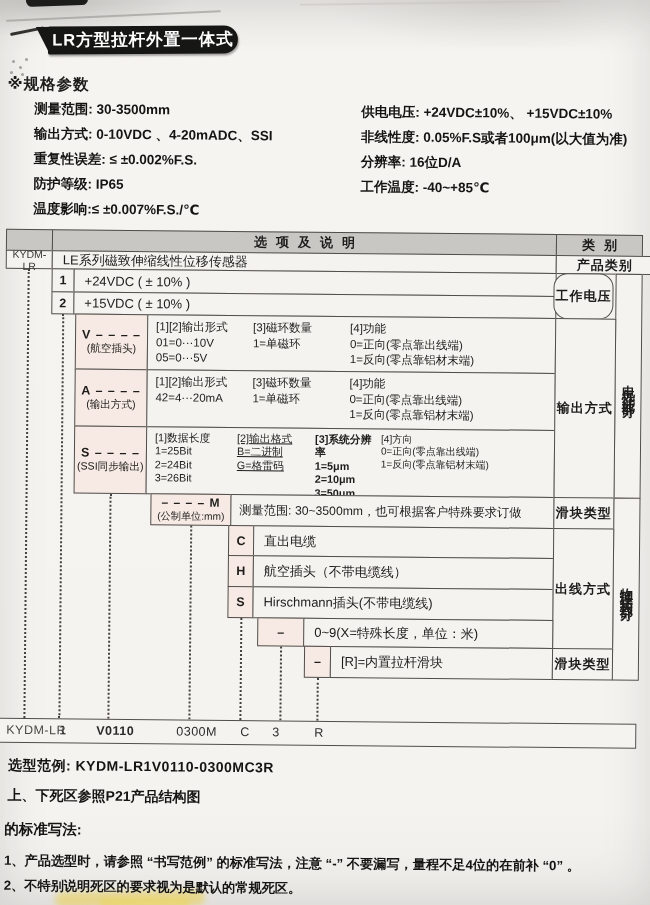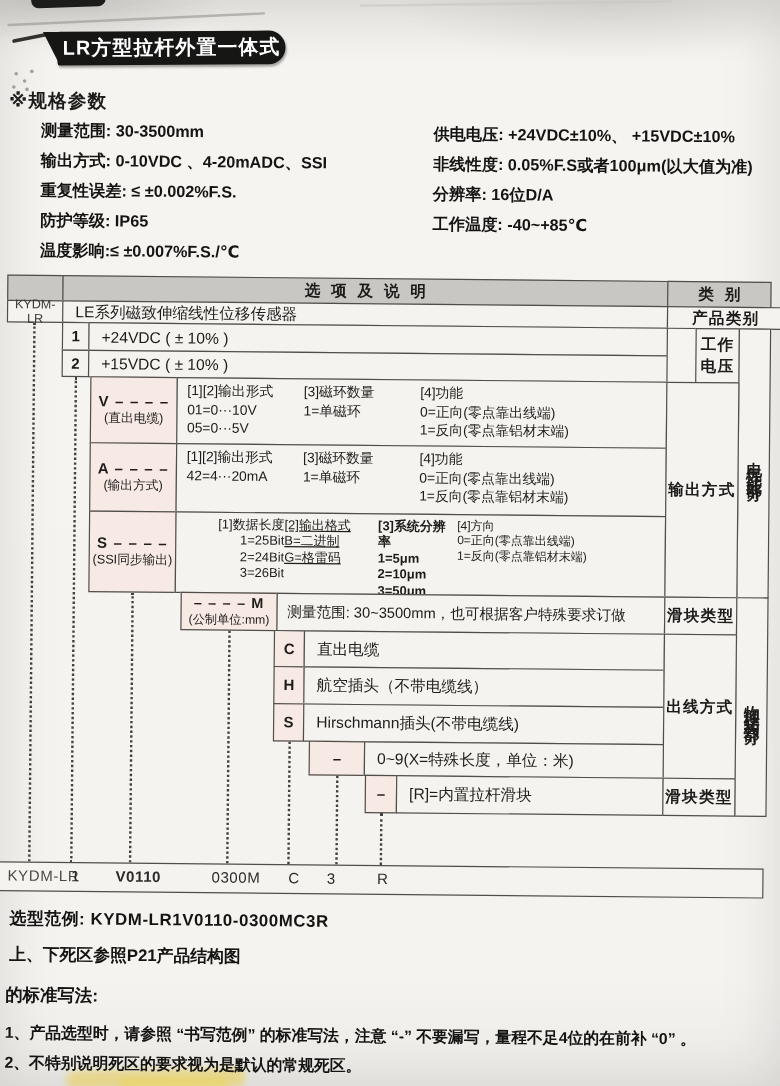--- a/index.html
+++ b/index.html
@@ -46,36 +46,36 @@
   .cat{font-weight:700;font-size:13px;letter-spacing:1px;}
   .vert{writing-mode:vertical-rl;font-weight:700;font-size:13px;letter-spacing:4px;display:flex;align-items:center;justify-content:center;}
   .code2{display:flex;flex-direction:column;align-items:center;justify-content:center;}
   .code2 .l1{font-size:12.5px;font-weight:700;letter-spacing:1px;white-space:nowrap;}
   .code2 .l2{font-size:10.6px;font-weight:400;white-space:nowrap;}
   .pre{white-space:pre-line;}
   .cols{display:flex;align-items:flex-start;padding:4px 0 0 8px;font-size:11.5px;line-height:1.35;}
   .cols>div{flex:0 0 auto;}
   .vc1{width:97px;} .vc2{width:97px;}
   .scols{font-size:10.8px;line-height:1.24;}
-  .sc1{width:82px;text-align:right;} .sc2{width:78px;text-decoration:underline;} .sc3{width:66px;font-weight:bold;} .sc4{width:54px;}
+  .sc1{width:82px;} .sc2{width:78px;text-decoration:underline;} .sc3{width:66px;font-weight:bold;} .sc4{width:54px;}
   .sc5{font-size:10px;}
   .desc13{font-size:13px;}
 
   
   .hdrA{left:8px;top:229px;width:47px;height:22px;}
   .hdrB{left:54px;top:229px;width:505px;height:22px;}
   .hdrC{left:558px;top:229px;width:87px;height:22px;}
   .prodCode{left:8px;top:250px;width:47px;height:19px;font-size:10.5px;color:#3a3936;}
   .prodDesc{left:54px;top:250px;width:505px;height:19px;}
   .prodCat{left:558px;top:250px;width:98px;height:19px;}
   .v1code{left:54px;top:268px;width:23px;height:24px;}
   .v1desc{left:76px;top:268px;width:483px;height:24px;}
   .v2code{left:54px;top:291px;width:23px;height:23px;}
   .v2desc{left:76px;top:291px;width:483px;height:23px;}
-  .catWork{left:582px;top:268px;width:37px;height:46px;}
+  .catWork{left:556px;top:268px;width:60px;height:46px;border-radius:14px;}
   .catElec{left:618px;top:268px;width:27px;height:225px;}
   .vCode{left:78px;top:313px;width:73px;height:56px;}
   .vContent{left:150px;top:313px;width:409px;height:56px;}
   .aCode{left:78px;top:368px;width:73px;height:58px;}
   .aContent{left:150px;top:368px;width:409px;height:58px;}
   .sCode{left:78px;top:425px;width:73px;height:68px;}
   .sContent{left:150px;top:425px;width:409px;height:68px;}
   .catOut{left:558px;top:313px;width:61px;height:180px;}
   .mCode{left:155px;top:492px;width:81px;height:32px;}
   .mCode .l1{font-size:12px;} .mCode .l2{font-size:10.2px;}
@@ -166,21 +166,21 @@
 
     <div class="cell v1code ctr letter">1</div>
     <div class="cell v1desc lft desc13">+24VDC ( ± 10% )</div>
     <div class="cell v2code ctr letter">2</div>
     <div class="cell v2desc lft desc13">+15VDC ( ± 10% )</div>
     <div class="cell catWork ctr cat">工作电压</div>
     <div class="cell catElec vert">电气性能部分</div>
 
     <div class="cell pink vCode code2">
       <div class="l1">V – – – –</div>
-      <div class="l2">(直出电缆)</div>
+      <div class="l2">(航空插头)</div>
     </div>
     <div class="cell vContent cols">
       <div class="vc1 pre">[1][2]输出形式
 01=0···10V
 05=0···5V</div>
       <div class="vc2 pre">[3]磁环数量
 1=单磁环</div>
       <div class="pre">[4]功能
 0=正向(零点靠出线端)
 1=反向(零点靠铝材末端)</div>

